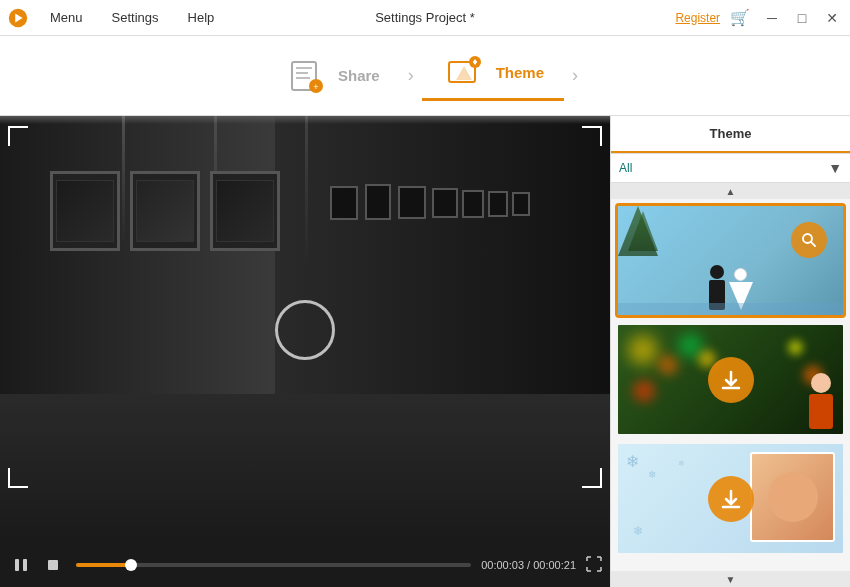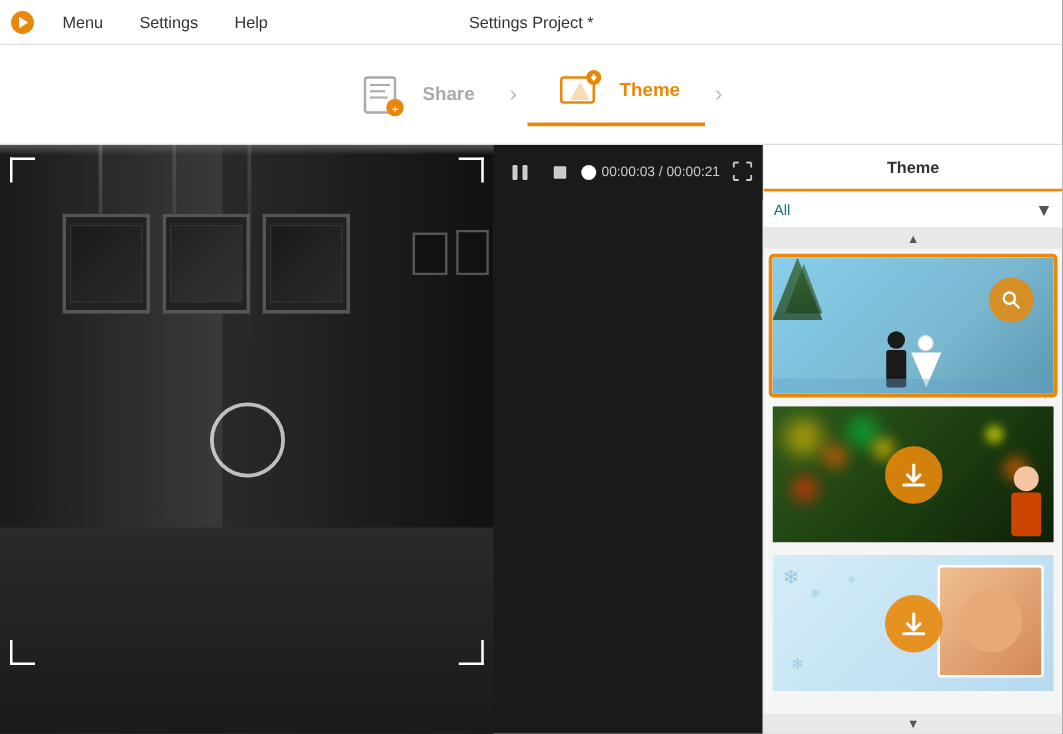--- a/index.html
+++ b/index.html
@@ -129,21 +129,21 @@
       display: flex;
       height: calc(587px - 36px - 80px);
     }
 
     
     #video-area {
       flex: 1;
       background: #1a1a1a;
       position: relative;
       display: flex;
-      flex-direction: row;
+      flex-direction: column;
     }
     #video-preview {
       flex: 1;
       background: #2a2a2a;
       position: relative;
       overflow: hidden;
     }
     #gallery-bg {
       width: 100%;
       height: 100%;
@@ -426,20 +426,27 @@
       <circle cx="12" cy="12" r="10" fill="#e8880a"></circle>
       <polygon points="9,7 9,17 17,12" fill="white"></polygon>
     </svg>
   </div>
   <div id="menu-bar">
     <div class="menu-item">Menu</div>
     <div class="menu-item">Settings</div>
     <div class="menu-item">Help</div>
   </div>
   <div id="title-text">Settings Project *</div>
+  <div id="window-controls">
+    <span id="register-link">Register</span>
+    <span class="cart-btn">🛒</span>
+    <div class="win-btn">─</div>
+    <div class="win-btn">□</div>
+    <div class="win-btn close">✕</div>
+  </div>
 </div>
 
 <div id="wizard">
   <div class="wizard-step">
     <div class="step-icon">
       <svg viewBox="0 0 36 36" fill="none">
         <rect x="4" y="4" width="24" height="28" rx="2" stroke="#aaa" stroke-width="2" fill="none"></rect>
         <line x1="8" y1="10" x2="24" y2="10" stroke="#aaa" stroke-width="1.5"></line>
         <line x1="8" y1="15" x2="20" y2="15" stroke="#aaa" stroke-width="1.5"></line>
         <line x1="8" y1="20" x2="22" y2="20" stroke="#aaa" stroke-width="1.5"></line>

